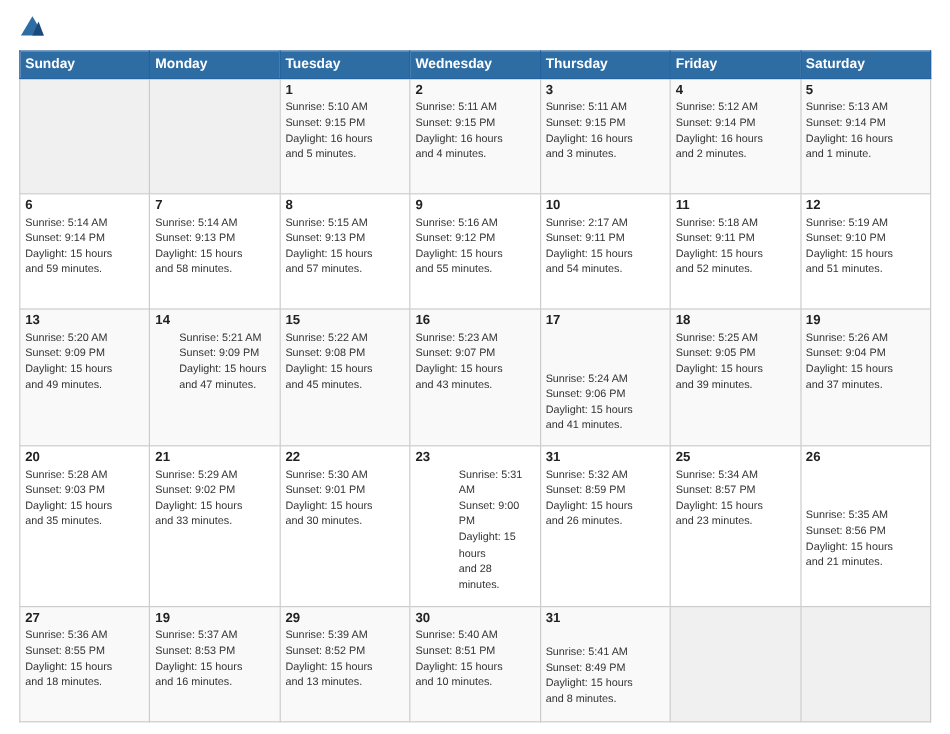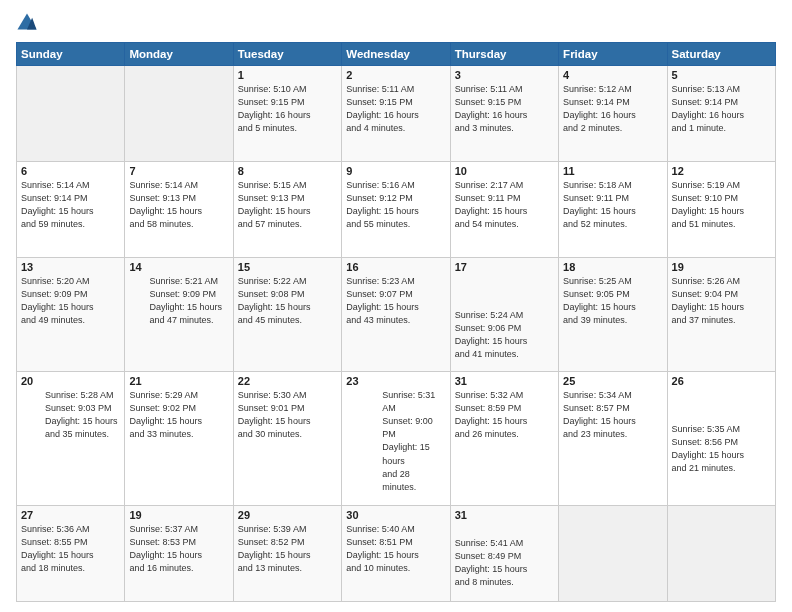--- a/index.html
+++ b/index.html
@@ -275,21 +275,21 @@
             <div class="day-num">19</div>
             <div class="day-info" style="white-space: pre-line;">Sunrise: 5:26 AM
 Sunset: 9:04 PM
 Daylight: 15 hours
 and 37 minutes.</div>
           </td>
         </tr>
         <tr>
           <td>
             <div class="day-num">20</div>
-            <div class="day-info" style="white-space: pre-line; margin-left: 24px;">Sunrise: 5:28 AM
+            <div class="day-info" style="white-space: pre-line;">Sunrise: 5:28 AM
 Sunset: 9:03 PM
 Daylight: 15 hours
 and 35 minutes.</div>
           </td>
           <td>
             <div class="day-num">21</div>
             <div class="day-info" style="white-space: pre-line;">Sunrise: 5:29 AM
 Sunset: 9:02 PM
 Daylight: 15 hours
 and 33 minutes.</div>

